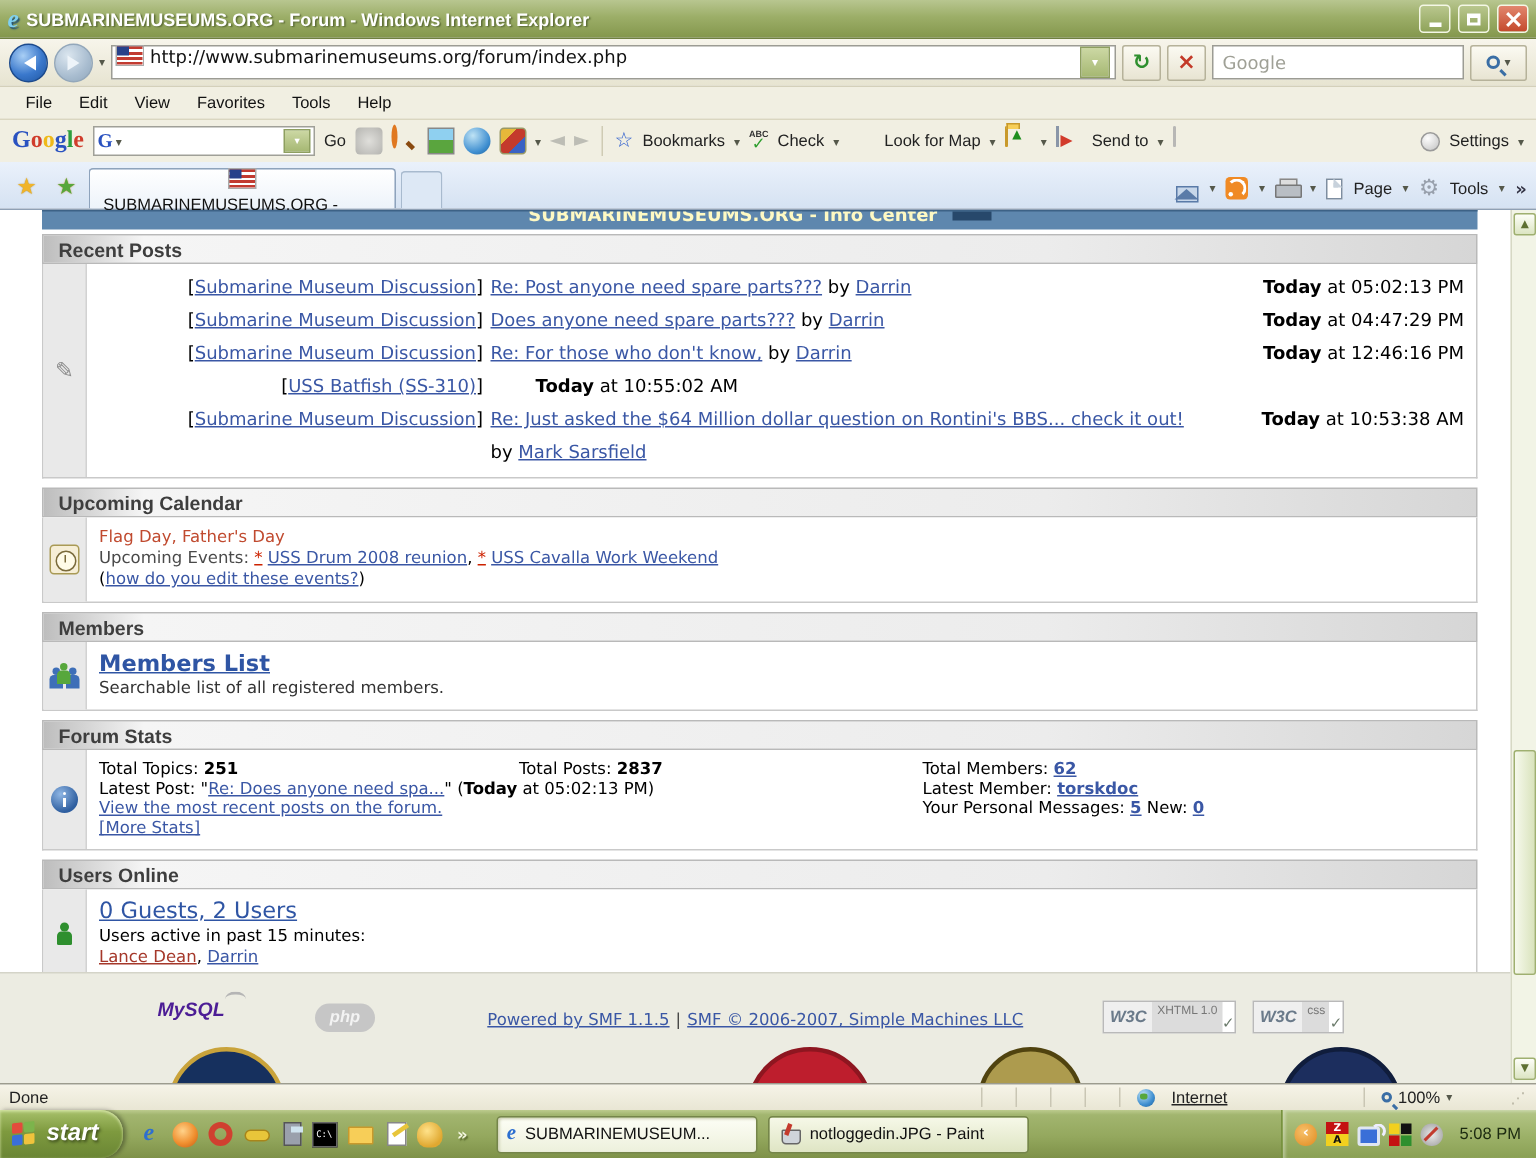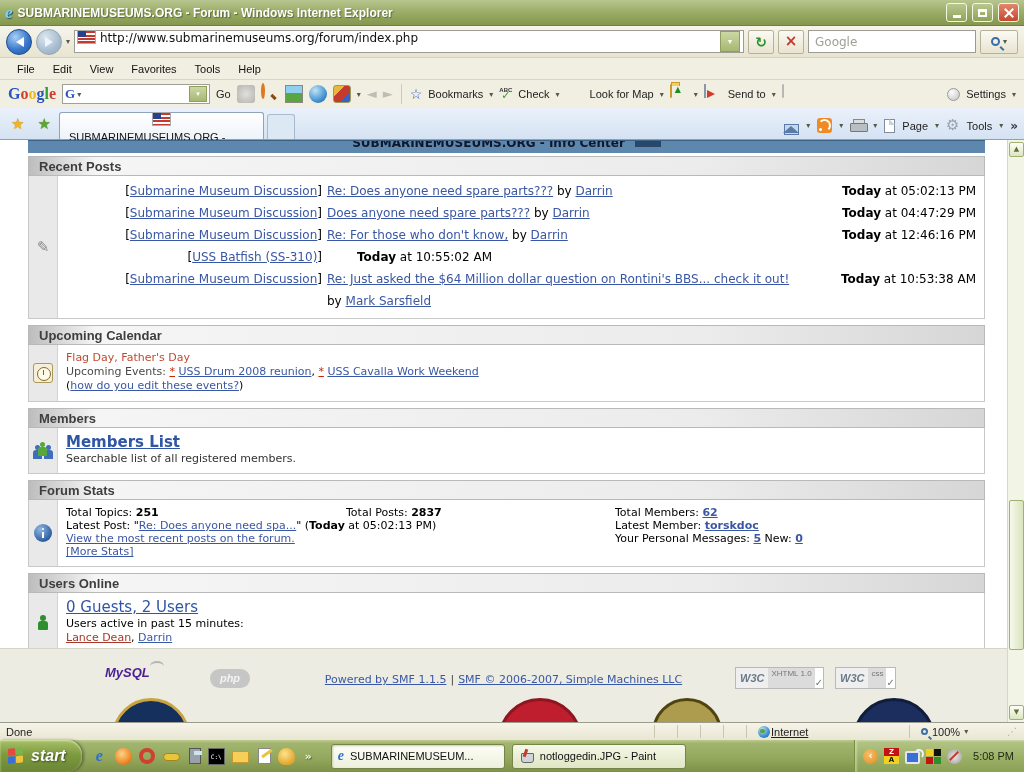--- a/index.html
+++ b/index.html
@@ -103,21 +103,21 @@
 .ovfl{font-size:12px;color:#334;font-weight:bold;}
 
 
 #page{position:absolute;top:140px;left:0;width:1024px;height:582px;background:#fff;overflow:hidden;}
 #vscroll{position:absolute;right:0;top:0;width:17px;height:582px;background:#f2f4e6;border-left:1px solid #d6d8c4;}
 .sbbtn{position:absolute;left:1px;width:15px;height:15px;background:linear-gradient(180deg,#fdfef8,#dce5c2);border:1px solid #9fb070;border-radius:2px;color:#5e7032;font-size:7px;text-align:center;line-height:13px;}
 .sbthumb{position:absolute;left:1px;top:360px;width:15px;height:150px;background:linear-gradient(90deg,#f6f9ec,#d9e3bc);border:1px solid #9fb070;border-radius:2px;}
 #content{position:absolute;left:28px;top:0;width:957px;}
 .infobar{height:13px;background:#5e87ae;overflow:hidden;text-align:center;border-top:1px solid #3d6286;}
 .infobar .inner{margin-top:-9px;line-height:22px;white-space:nowrap;}
-.infobar .txt{color:#0f172a;font-weight:bold;font-size:12px;font-family:"DejaVu Sans",sans-serif;text-align:center;}
+.infobar .txt{color:#fef9c3;font-weight:bold;font-size:12px;font-family:"DejaVu Sans",sans-serif;text-align:center;}
 .shrinkbox{display:inline-block;width:26px;height:9px;background:#27486b;margin-left:10px;}
 .cat{margin-top:6px;height:20px;line-height:19px;font-weight:bold;font-size:13px;color:#3e3e3e;padding-left:10px;border:1px solid #b9b9b9;
  background:linear-gradient(90deg,#bdbdbd 0,#f5f5f5 7%,#ececec 70%,#d6d6d6 100%);}
 .cat.first{margin-top:3px;}
 .sbody{border:1px solid #c9c9c9;border-top:none;display:flex;background:#fff;font-family:"DejaVu Sans",sans-serif;}
 .icol{width:29px;flex:none;background:#e9e9e9;border-right:1px solid #d2d2d2;display:flex;align-items:center;justify-content:center;}
 .pencil{color:#8a8a8a;font-size:15px;transform:rotate(0deg);}
 .pbody{flex:1;padding:4px 8px 6px 2px;}
 .prow{display:flex;font-size:12px;line-height:22px;}
 .pboard{width:262px;text-align:right;white-space:nowrap;flex:none;}
@@ -165,21 +165,21 @@
 .patch{position:absolute;top:49px;border-radius:50%;}
 .patch.p1{left:112px;width:78px;height:78px;background:#16305e;border:3px solid #c9a33b;}
 .patch.p2{left:498px;width:84px;height:84px;background:#be1e2d;border:3px solid #8e1620;}
 .patch.p3{left:652px;width:70px;height:70px;background:#ad9b4e;border:3px solid #50430f;}
 .patch.p4{left:853px;width:82px;height:82px;background:#1c2e5e;border:3px solid #101d3c;}
 
 
 #statusrow{position:absolute;top:722px;left:0;right:0;height:18px;background:linear-gradient(180deg,#f6f4e8,#e9e6d4);border-top:1px solid #9c9c8e;display:flex;align-items:center;font-size:11px;color:#222;padding:0 6px;}
 .stdone{flex:1;}
 .sdiv{width:1px;height:13px;background:#c9c6b4;margin:0 11px;}
-.zonepane{display:flex;gap:1px;width:140px;text-decoration:underline;}
+.zonepane{display:flex;gap:11px;width:140px;text-decoration:underline;}
 .globe{width:12px;height:12px;border-radius:50%;background:radial-gradient(circle at 35% 30%,#bfe3f5,#3e8ed0 60%,#1f5e96);position:relative;}
 .globe::after{content:"";position:absolute;left:2px;top:3px;width:5px;height:4px;background:#57a73c;border-radius:40%;}
 .zoompane{display:flex;align-items:center;gap:4px;width:86px;}
 .mag.sm{width:7px;height:7px;border-width:2px;}
 .mag.sm::after{height:4px;left:6px;top:6px;}
 .grip{color:#b5b2a0;font-size:10px;letter-spacing:1px;}
 
 
 #taskbar{position:absolute;top:740px;left:0;width:1024px;height:32px;background:linear-gradient(180deg,#bccb8e 0,#a2b56f 10%,#94a85e 55%,#7e9148);display:flex;align-items:center;}
 .startbtn{height:32px;flex:none;background:linear-gradient(180deg,#a8c16b,#7e9a3f 45%,#6a8534);border-radius:0 15px 15px 0;display:flex;align-items:center;gap:6px;padding:0 16px 0 8px;box-shadow:inset 0 1px 2px #d6e5a8,2px 0 3px rgba(0,0,0,.35);}
@@ -350,21 +350,21 @@
     </div>
 
     <div class="cat first">Recent Posts</div>
     <div class="sbody">
       <div class="icol">
           <span class="pencil ico">✎</span>
         </div>
       <div class="pbody">
         <div class="prow">
           <span class="pboard"><span>[</span><span class="lnk">Submarine Museum Discussion</span><span>]</span></span>
-          <span class="ptitle"><span class="lnk">Re: Does anyone need spare parts???</span> <span>by</span> <span class="lnk">Darrin</span></span>
+          <span class="ptitle"><span class="lnk">Re: Post anyone need spare parts???</span> <span>by</span> <span class="lnk">Darrin</span></span>
           <span class="ptime"><b>Today</b> <span>at 05:02:13 PM</span></span>
         </div>
         <div class="prow">
           <span class="pboard"><span>[</span><span class="lnk">Submarine Museum Discussion</span><span>]</span></span>
           <span class="ptitle"><span class="lnk">Does anyone need spare parts???</span> <span>by</span> <span class="lnk">Darrin</span></span>
           <span class="ptime"><b>Today</b> <span>at 04:47:29 PM</span></span>
         </div>
         <div class="prow">
           <span class="pboard"><span>[</span><span class="lnk">Submarine Museum Discussion</span><span>]</span></span>
           <span class="ptitle"><span class="lnk">Re: For those who don't know,</span> <span>by</span> <span class="lnk">Darrin</span></span>

